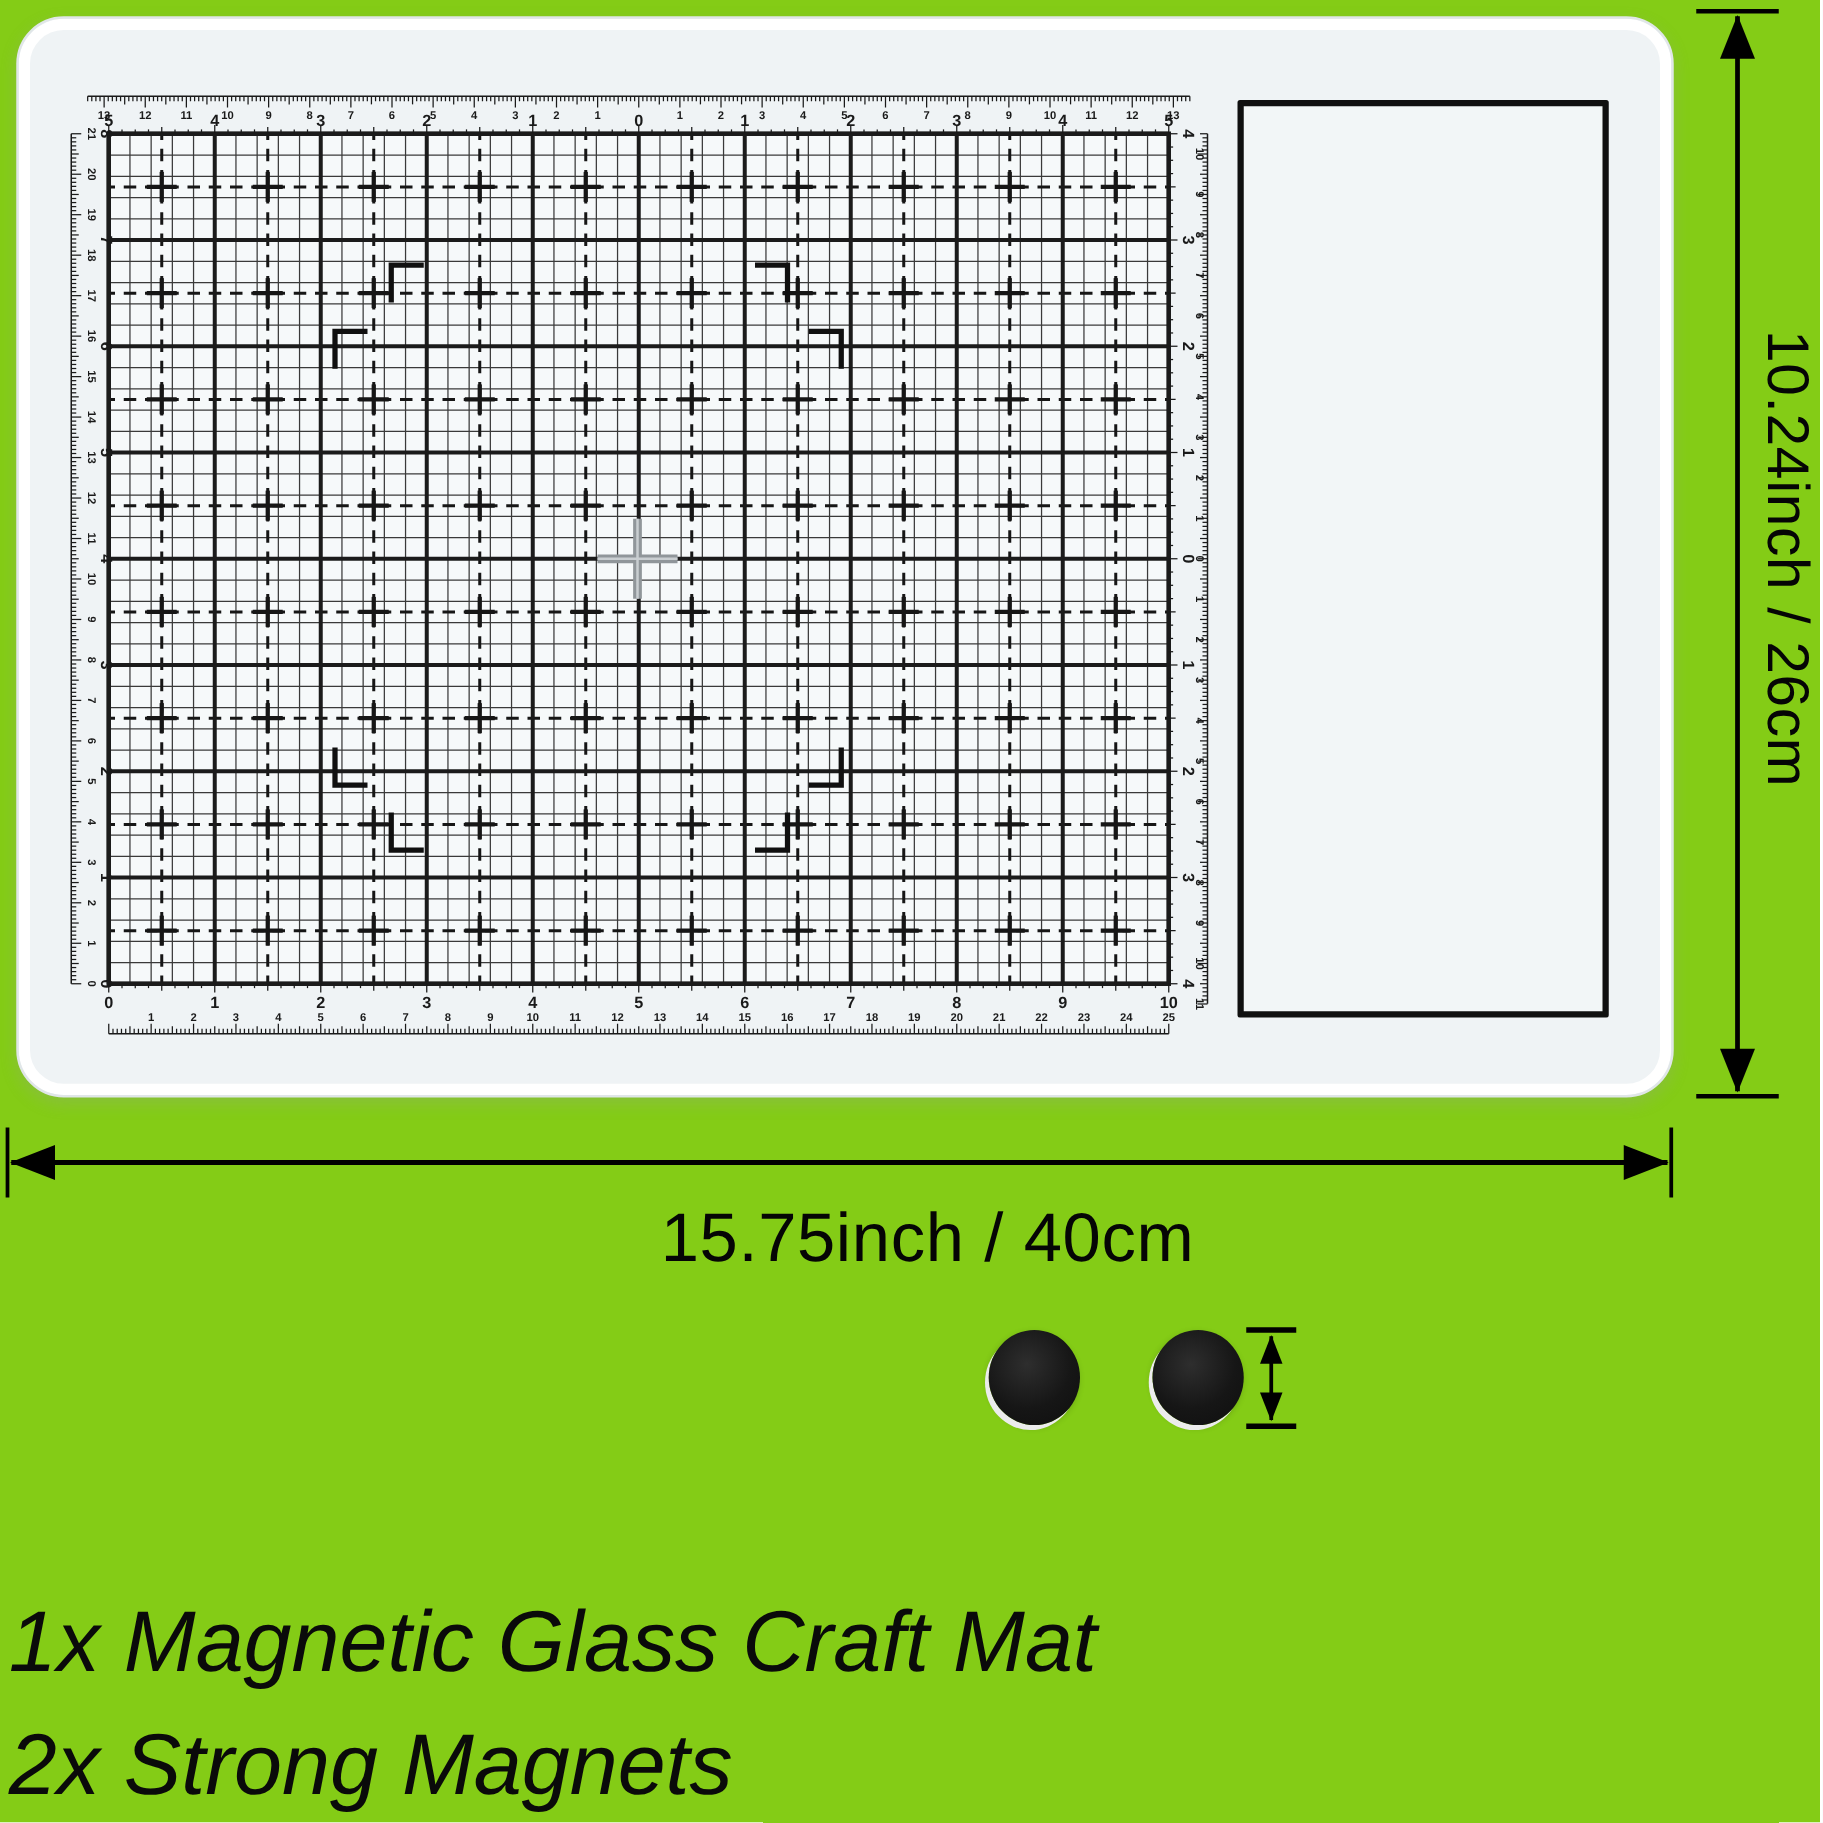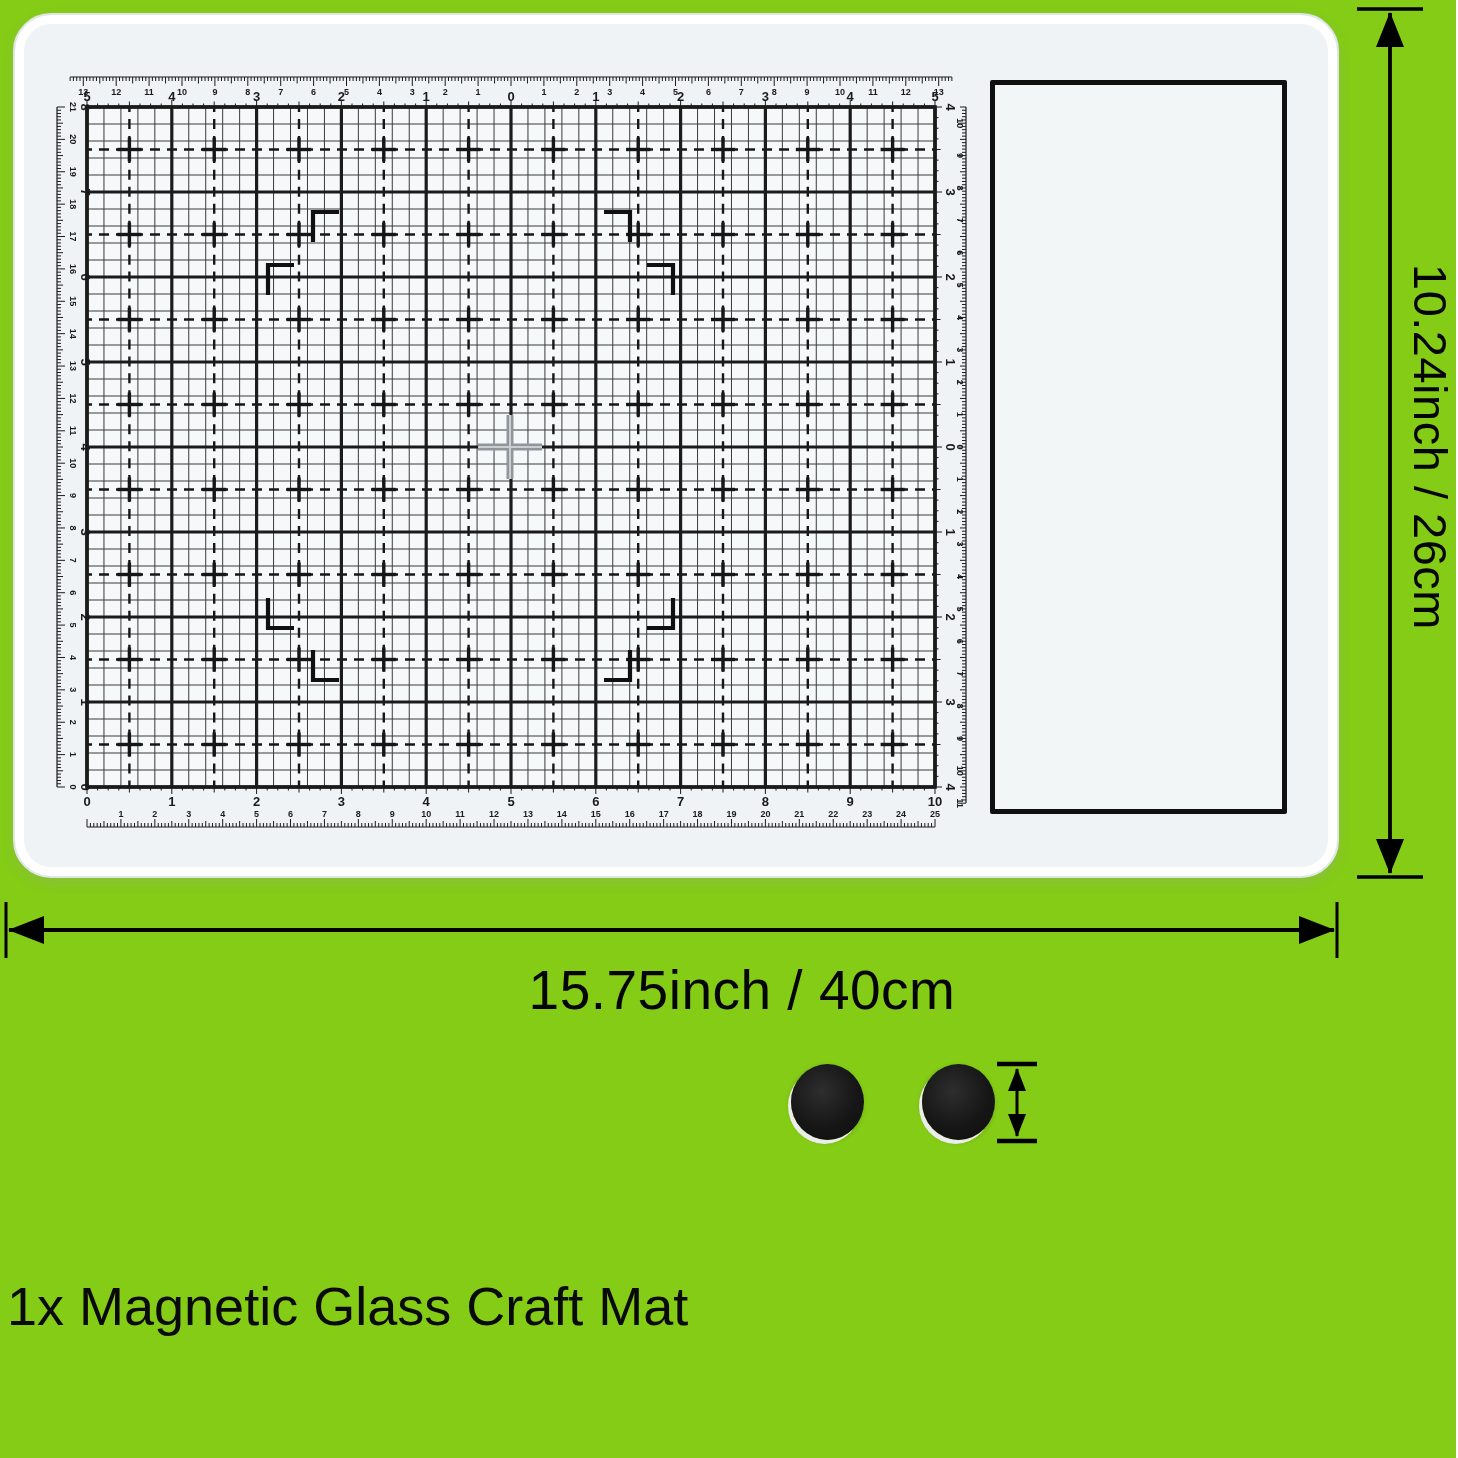--- a/index.html
+++ b/index.html
@@ -33,21 +33,21 @@
 
   .magnet{
     position:absolute;width:73px;height:76px;border-radius:50%;
     background:radial-gradient(circle at 42% 36%, #2e2e2e 0%, #161616 55%, #0e0e0e 100%);
     box-shadow:-3px 4px 0 0 #ececec, -1px 2px 5px rgba(0,0,0,0.18);
   }
   .magnet.m1{left:791px;top:1064px;}
   .magnet.m2{left:922px;top:1064px;}
 
   .pkg-title{position:absolute;left:8px;top:1176px;font-size:68px;font-weight:bold;line-height:1.05;}
-  .pkg-item{position:absolute;left:7px;font-size:54px;line-height:1.05;}
+  .pkg-item{position:absolute;left:7px;font-size:69px;line-height:1.05;font-style:italic;}
   .pkg-item.i0{top:1278px;}
   .pkg-item.i1{top:1376px;}
 </style>
 </head>
 <body>
 
 <div class="stage">
 
   <div class="mat">
     <div class="panel" style="left:975px;top:65px;"></div>
@@ -1684,14 +1684,15 @@
 
   <div class="dim-label dim-v">10.24inch / 26cm</div>
 
   <div class="dim-label dim-h">15.75inch / 40cm</div>
 
   <div class="magnet m1"></div>
   <div class="magnet m2"></div>
 
 
   <div class="pkg-item i0">1x Magnetic Glass Craft Mat</div>
+  <div class="pkg-item i1">2x Strong Magnets</div>
 
 </div>
 
 </body></html>

